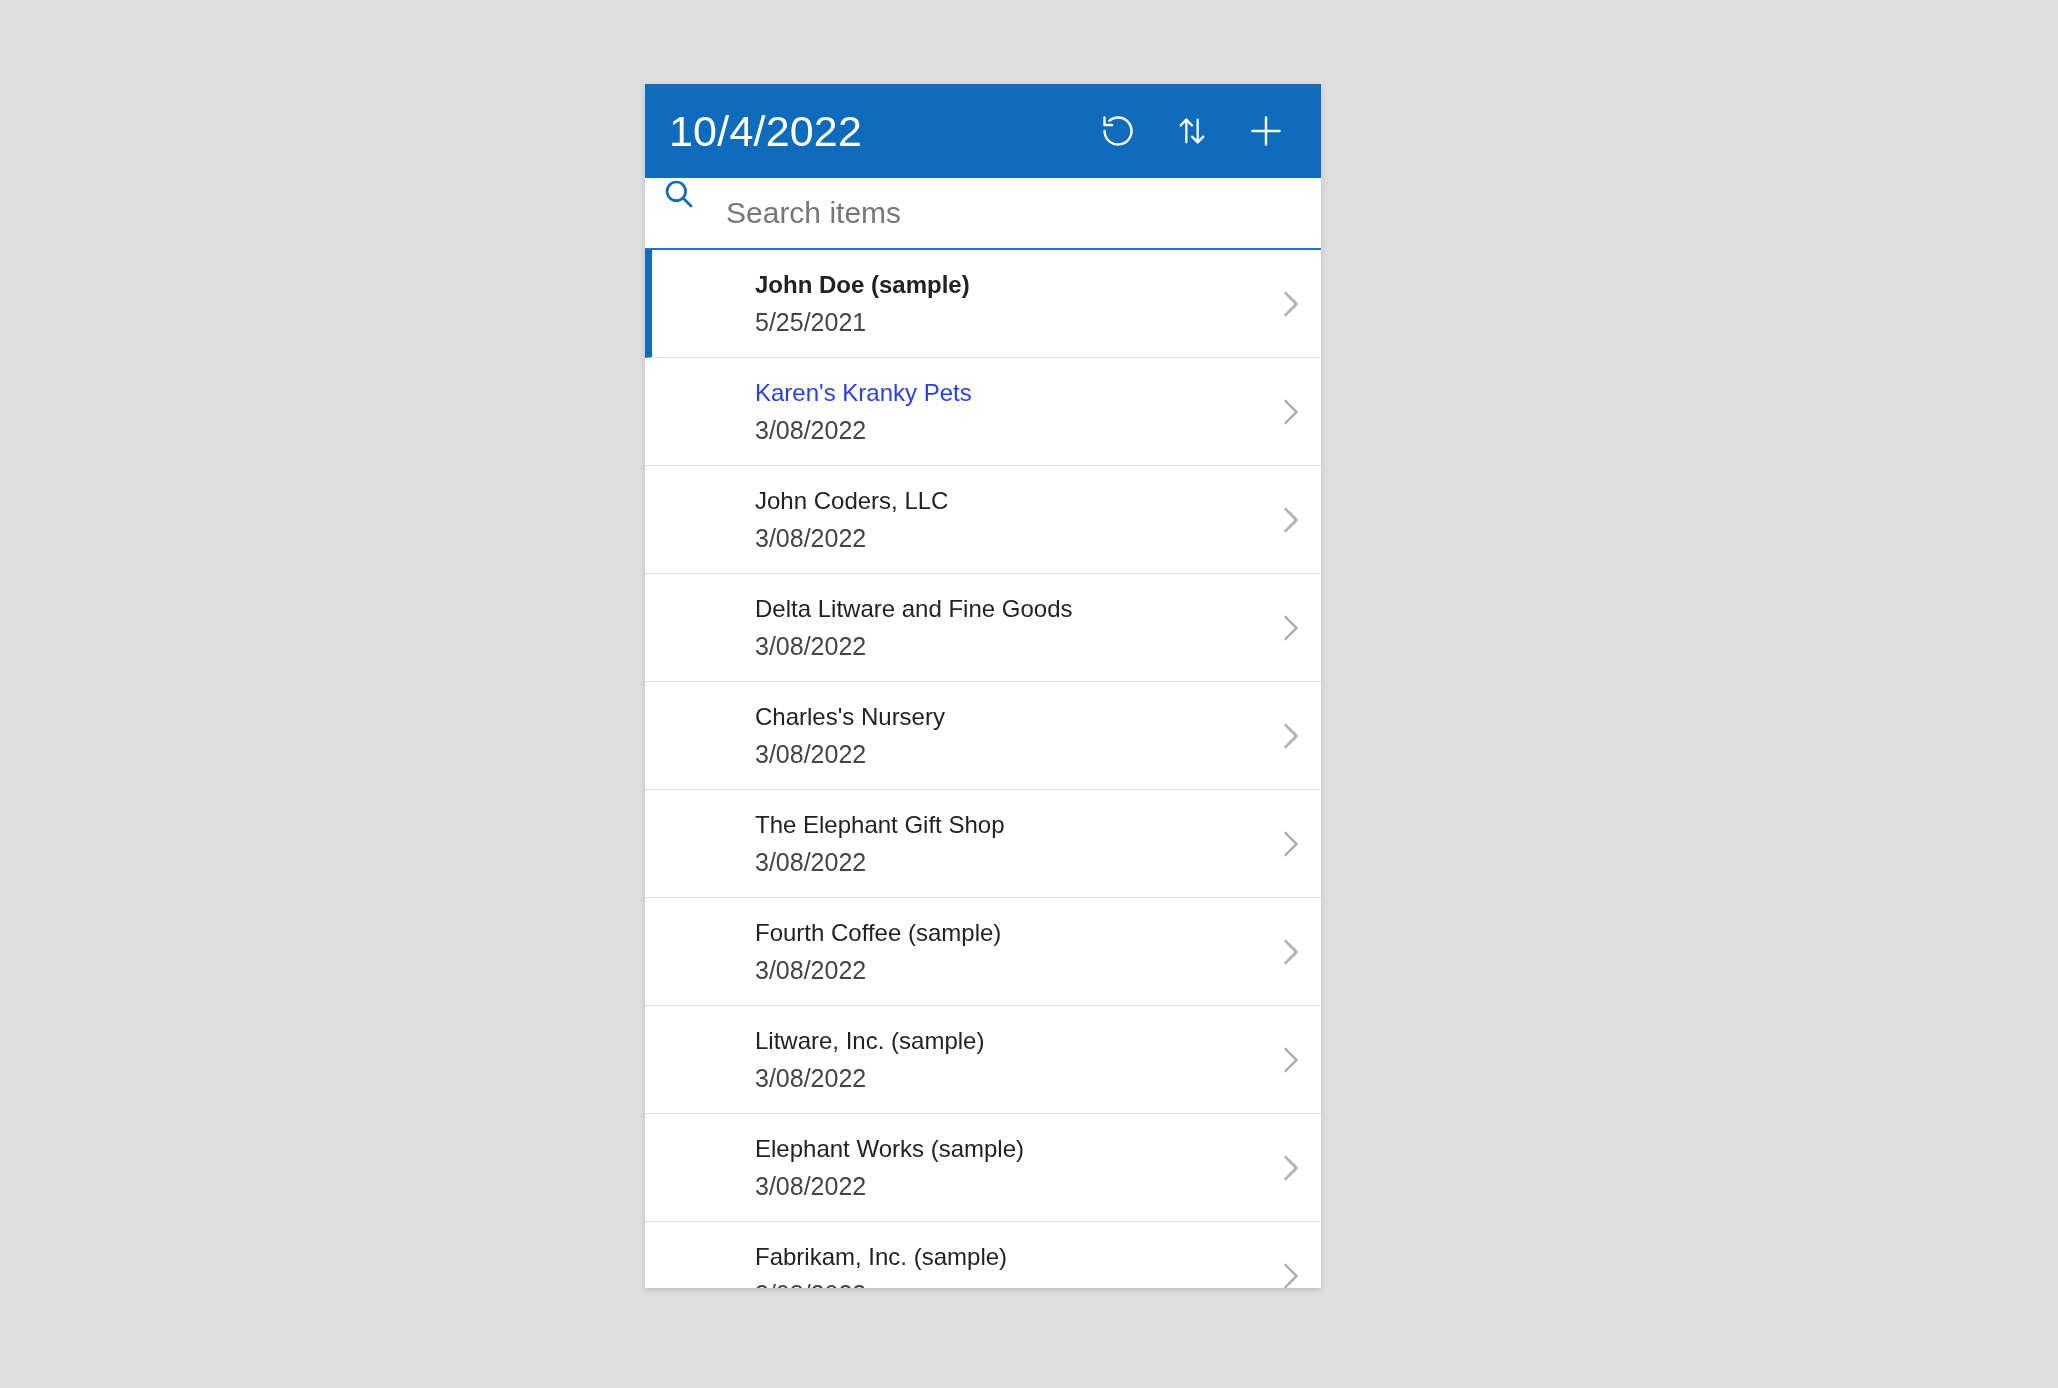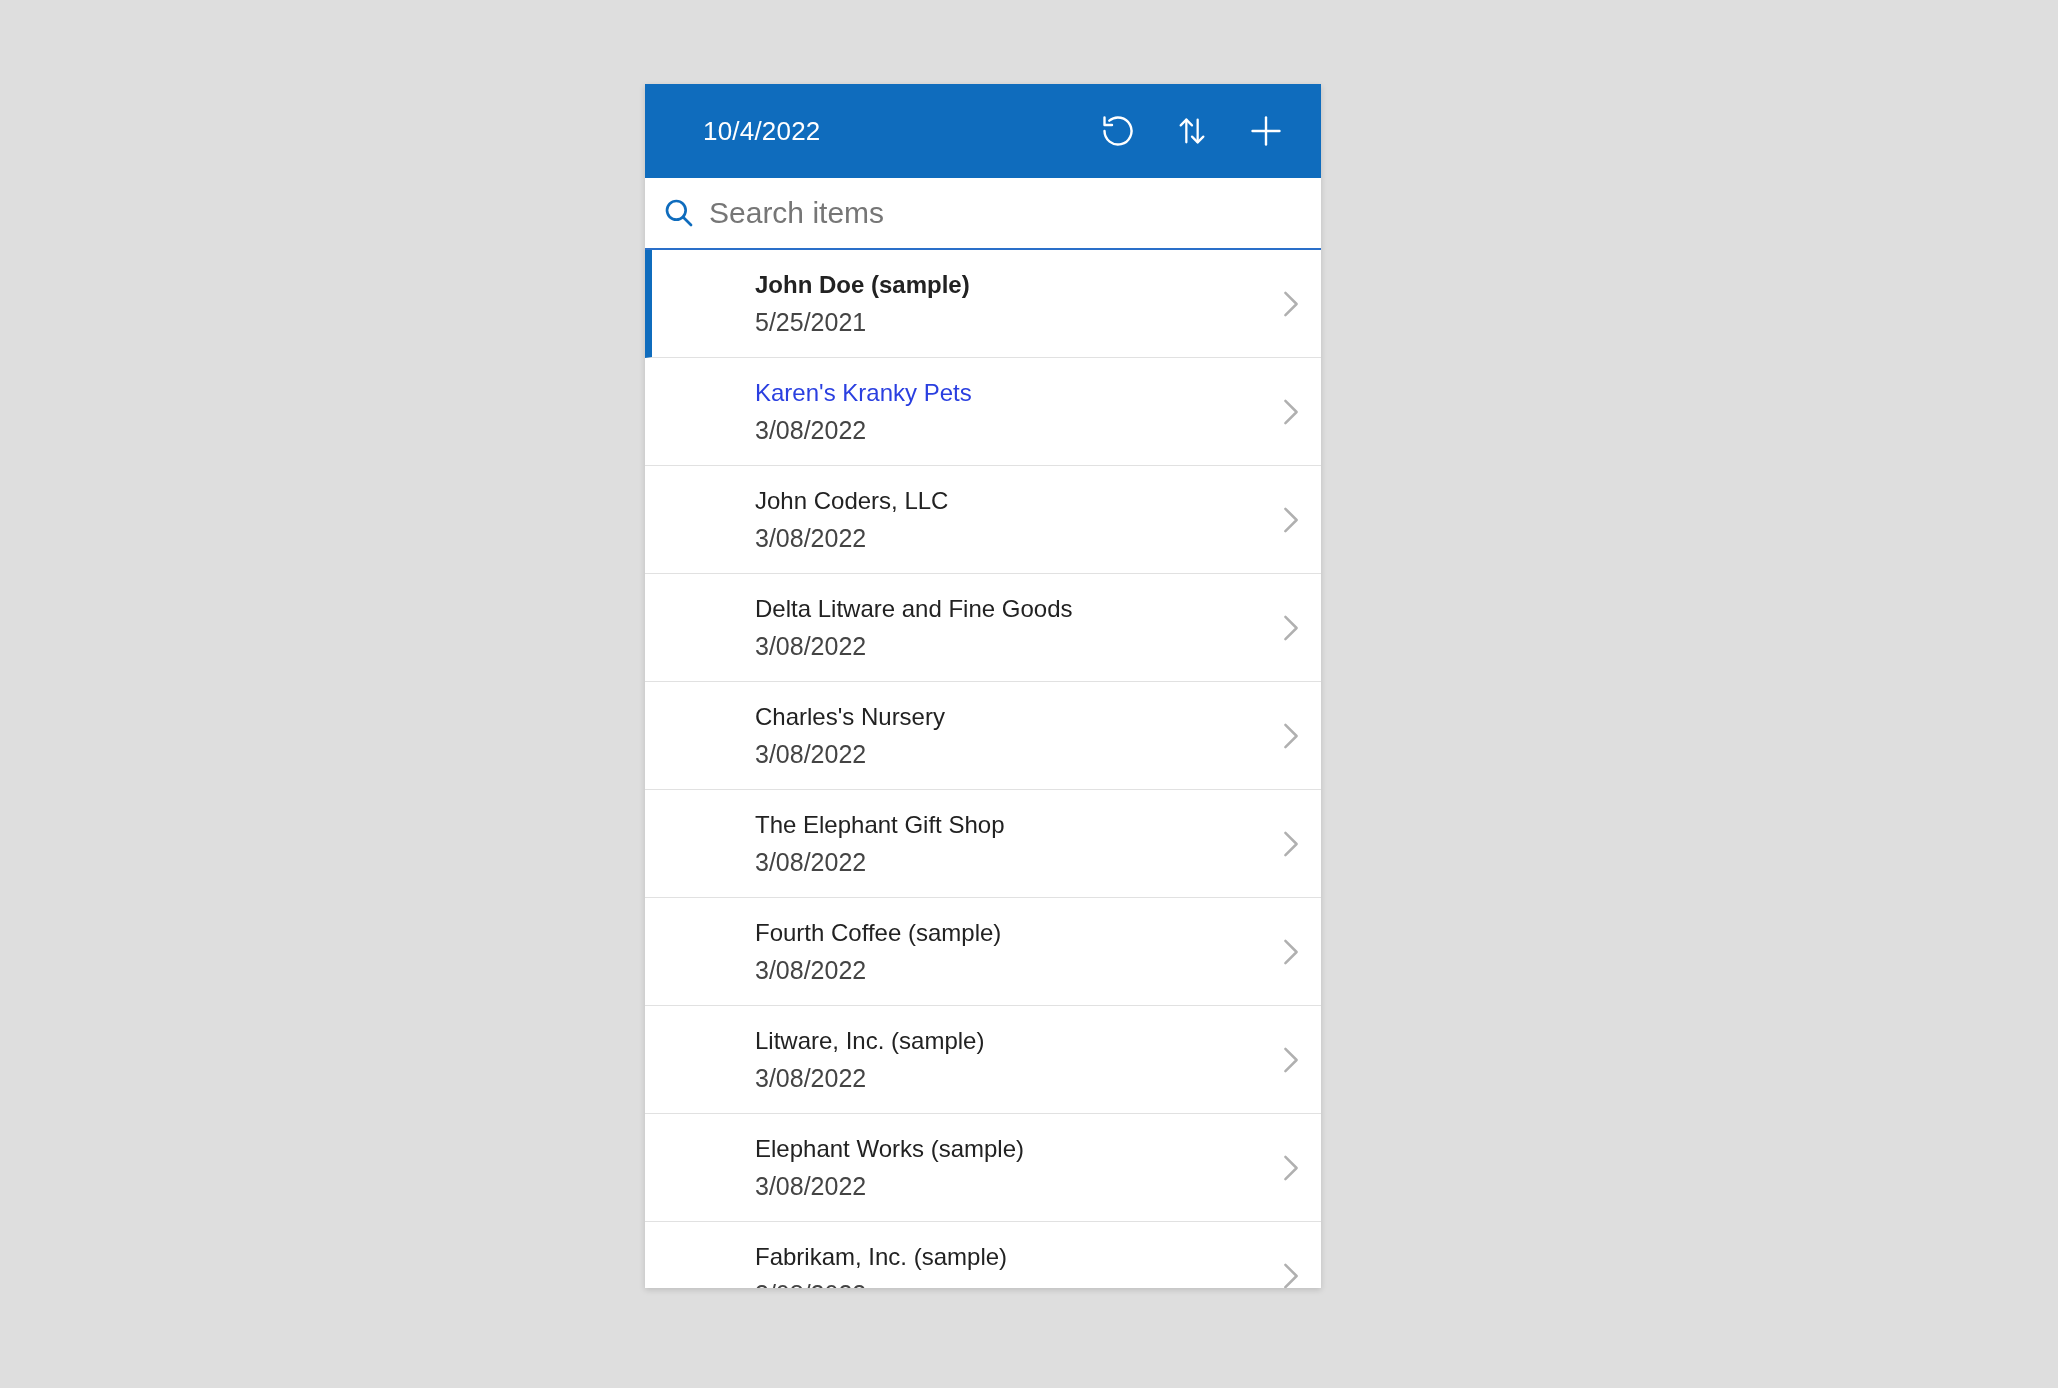--- a/index.html
+++ b/index.html
@@ -32,42 +32,40 @@
     background: #0f6cbd;
     color: #ffffff;
     height: 94px;
     display: flex;
     align-items: center;
     padding: 0 22px 0 24px;
     gap: 8px;
     flex: 0 0 auto;
   }
   .header-title {
-    font-size: 26px;
+    font-size: 43px;
     font-weight: 400;
     flex: 1;
     letter-spacing: 0.2px;
-    margin-left: 34px;
   }
   .hdr-btn {
     width: 66px;
     height: 64px;
     display: flex;
     align-items: center;
     justify-content: center;
     cursor: pointer;
   }
   .hdr-btn svg { display: block; }
   .searchbar {
     height: 72px;
     border-bottom: 2px solid #2a6fc9;
     display: flex;
-    align-items: center;
     padding: 0 18px;
-    gap: 14px;
+    gap: 31px;
     background: #ffffff;
     flex: 0 0 auto;
   }
   .searchbar svg { flex: 0 0 auto; }
   .search-input {
     border: none;
     outline: none;
     font-size: 30px;
     color: #333;
     flex: 1;

